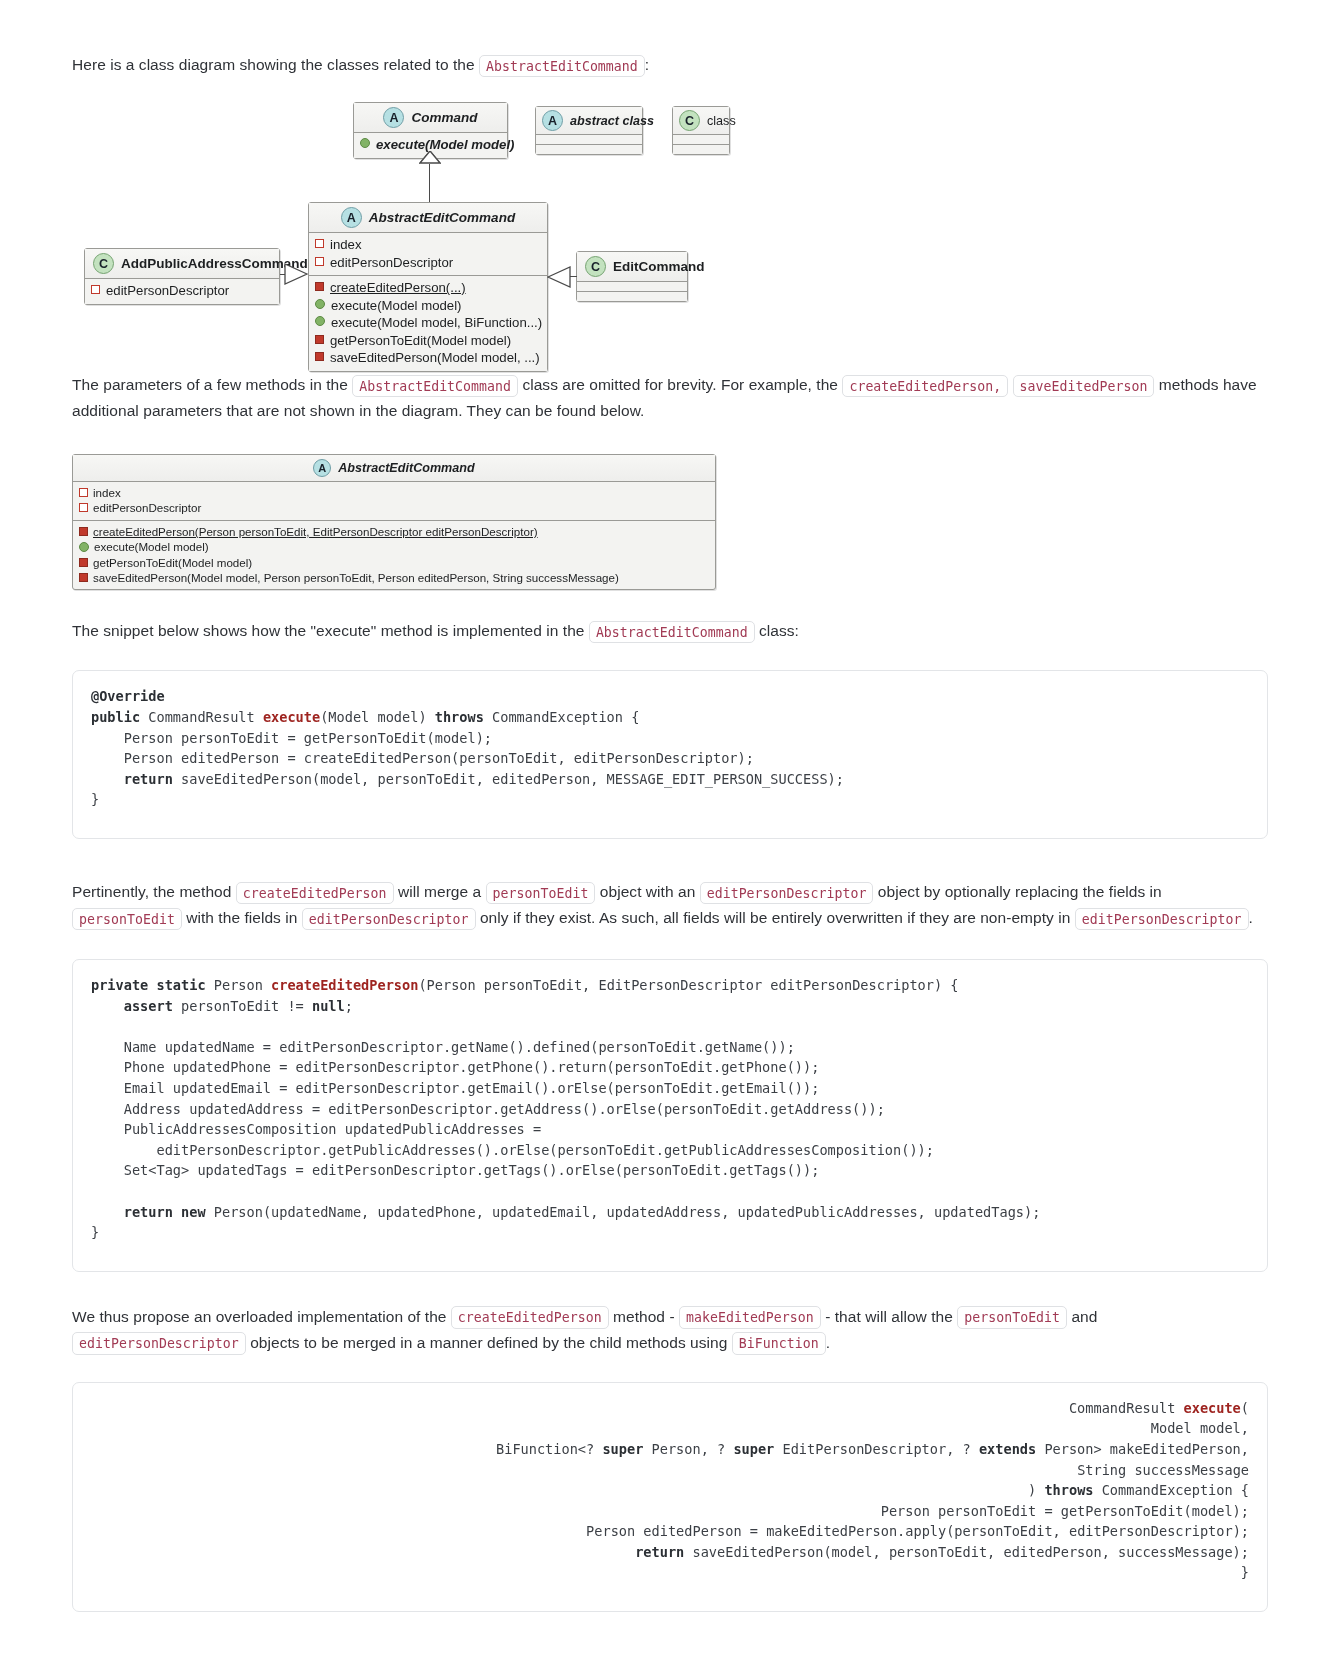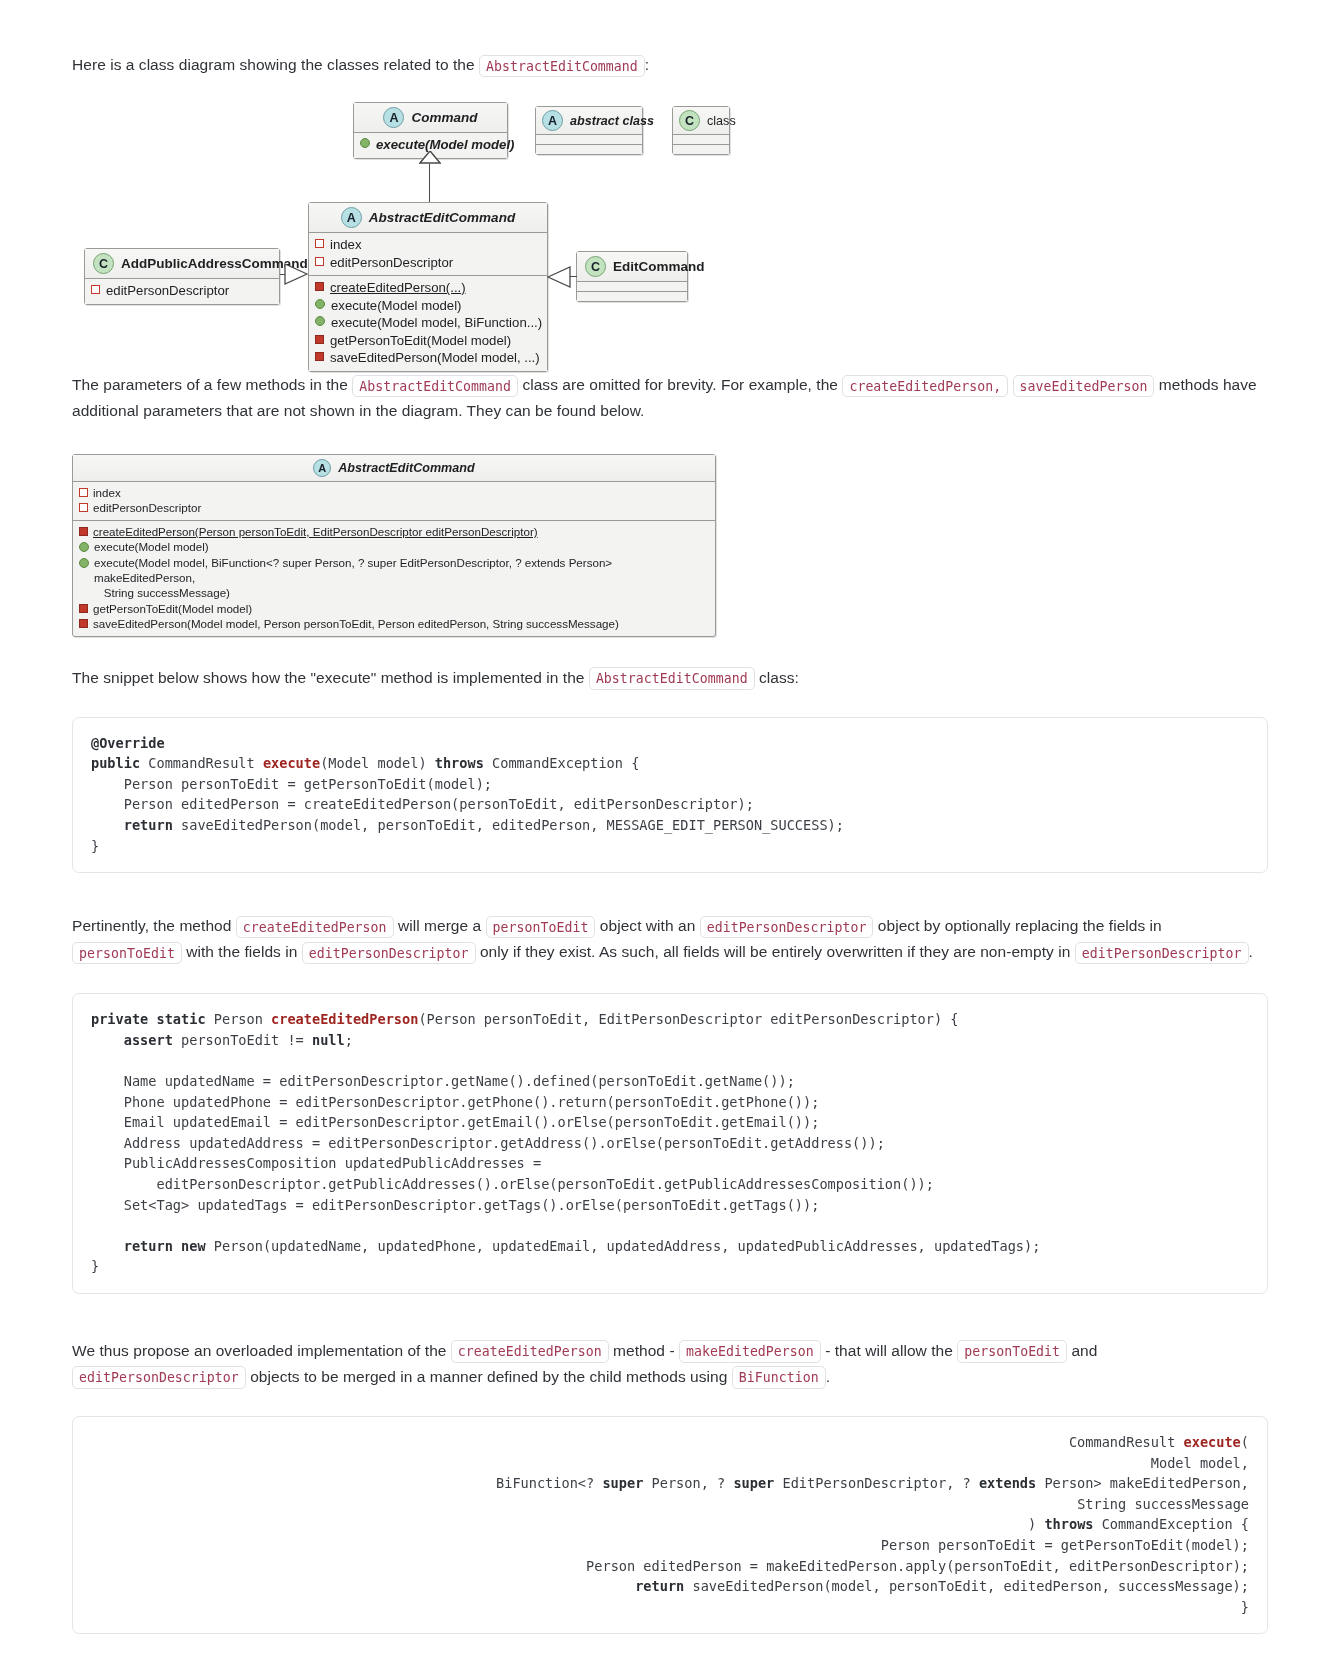--- a/index.html
+++ b/index.html
@@ -38,21 +38,21 @@
     line-height:1;
     position:relative;
     top:0px;
   }
 
   
   .codeblock{
     border:1px solid #e3e5e8;
     border-radius:7px;
     background:#ffffff;
-    padding:15px 18px 16px 18px;
+    padding:15px 18px 28px 18px;
     box-sizing:border-box;
     overflow:hidden;
   }
   .codeblock pre{
     margin:0;
     font-family:"DejaVu Sans Mono","Liberation Mono",monospace;
     font-size:13.6px;
     line-height:20.6px;
     color:#3b3f45;
     white-space:pre;
@@ -310,25 +310,20 @@
         </div>
       </div>
       <div class="sect2">
         <div class="row2 static">
           <span class="mk privmeth"></span>
           <span class="txt2">createEditedPerson(Person personToEdit, EditPersonDescriptor editPersonDescriptor)</span>
         </div>
         <div class="row2">
           <span class="mk pubmeth"></span>
           <span class="txt2">execute(Model model)</span>
-        </div>
-        <div class="row2">
-          <span class="mk pubmeth"></span>
-          <span class="txt2" style="white-space:pre-wrap;">execute(Model model, BiFunction&lt;? super Person, ? super EditPersonDescriptor, ? extends Person&gt; makeEditedPerson,
-   String successMessage)</span>
         </div>
         <div class="row2">
           <span class="mk privmeth"></span>
           <span class="txt2">getPersonToEdit(Model model)</span>
         </div>
         <div class="row2">
           <span class="mk privmeth"></span>
           <span class="txt2">saveEditedPerson(Model model, Person personToEdit, Person editedPerson, String successMessage)</span>
         </div>
       </div>
@@ -374,21 +369,21 @@
 <span>    Email updatedEmail = editPersonDescriptor.getEmail().orElse(personToEdit.getEmail());</span>
 <span>    Address updatedAddress = editPersonDescriptor.getAddress().orElse(personToEdit.getAddress());</span>
 <span>    PublicAddressesComposition updatedPublicAddresses =</span>
 <span>        editPersonDescriptor.getPublicAddresses().orElse(personToEdit.getPublicAddressesComposition());</span>
 <span>    Set&lt;Tag&gt; updatedTags = editPersonDescriptor.getTags().orElse(personToEdit.getTags());</span>
 
 <span>    </span><span class="kw">return new</span><span> Person(updatedName, updatedPhone, updatedEmail, updatedAddress, updatedPublicAddresses, updatedTags);</span>
 <span>}</span></pre>
   </div>
 
-  <p class="para" style="margin-top:44px;">
+  <p class="para" style="margin-top:32px;">
     <span>We thus propose an overloaded implementation of the</span>
     <code class="inline">createEditedPerson</code>
     <span>method -</span>
     <code class="inline">makeEditedPerson</code>
     <span>- that will allow the</span>
     <code class="inline">personToEdit</code>
     <span>and</span>
     <code class="inline">editPersonDescriptor</code>
     <span>objects to be merged in a manner defined by the child methods using</span>
     <code class="inline">BiFunction</code><span>.</span>

